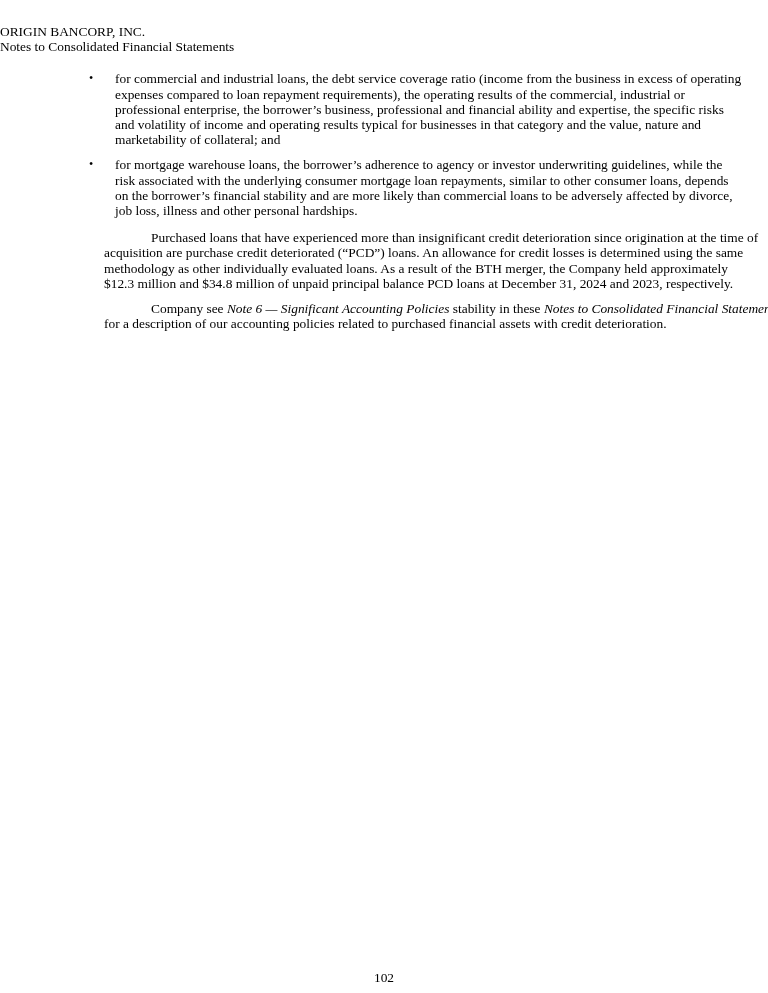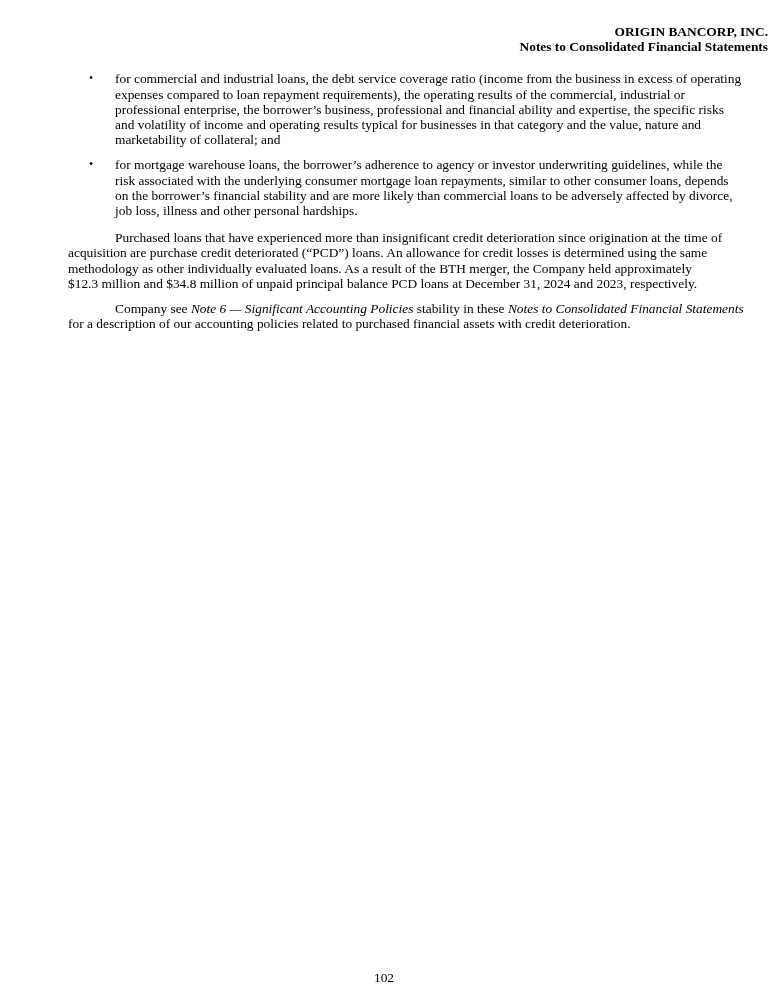--- a/index.html
+++ b/index.html
@@ -9,22 +9,22 @@
     height: 993px;
     background: #ffffff;
     color: #000000;
     font-family: "Liberation Serif", "DejaVu Serif", serif;
     font-size: 13.4px;
     line-height: 15.2px;
     overflow: hidden;
   }
   .doc-header {
     padding-top: 24px;
-    text-align: right;
-    font-weight: bold;
+    text-align: left;
+    font-weight: normal;
   }
   .doc-header div { white-space: pre; }
   .content {
     margin-left: 68px;
     margin-right: 40px;
   }
   .bullet-item {
     display: flex;
     align-items: flex-start;
   }
@@ -36,20 +36,21 @@
     padding-left: 21px;
     font-size: 12px;
   }
   .bullet-text {
     white-space: pre;
     font-family: Liberation Serif, serif;
   }
   .para {
     white-space: pre;
     text-indent: 47px;
+    margin-left: 36px;
   }
   .para.pcd { margin-top: 12px; }
   .para.please-see { margin-top: 10px; }
   .italic { font-style: italic; }
   .page-footer {
     position: absolute;
     top: 970px;
     left: 0;
     width: 100%;
     text-align: center;

